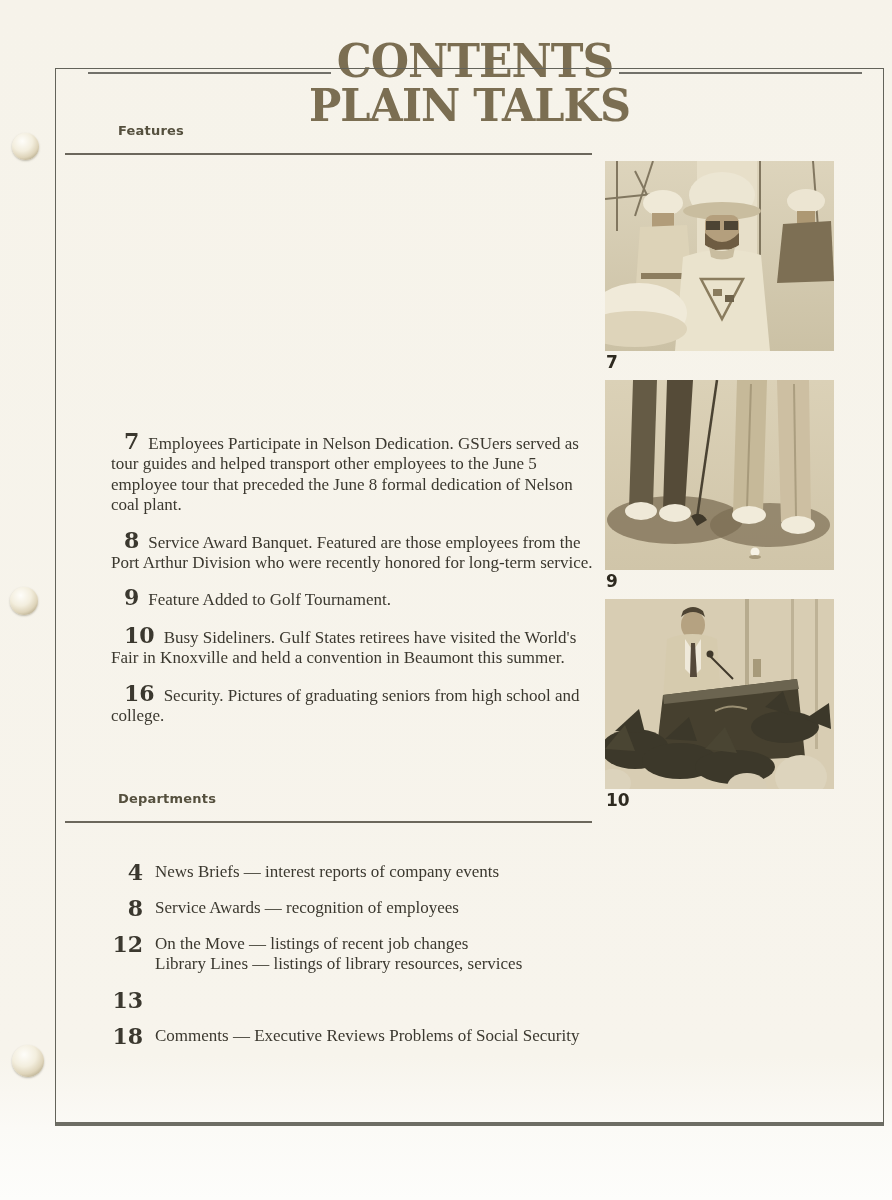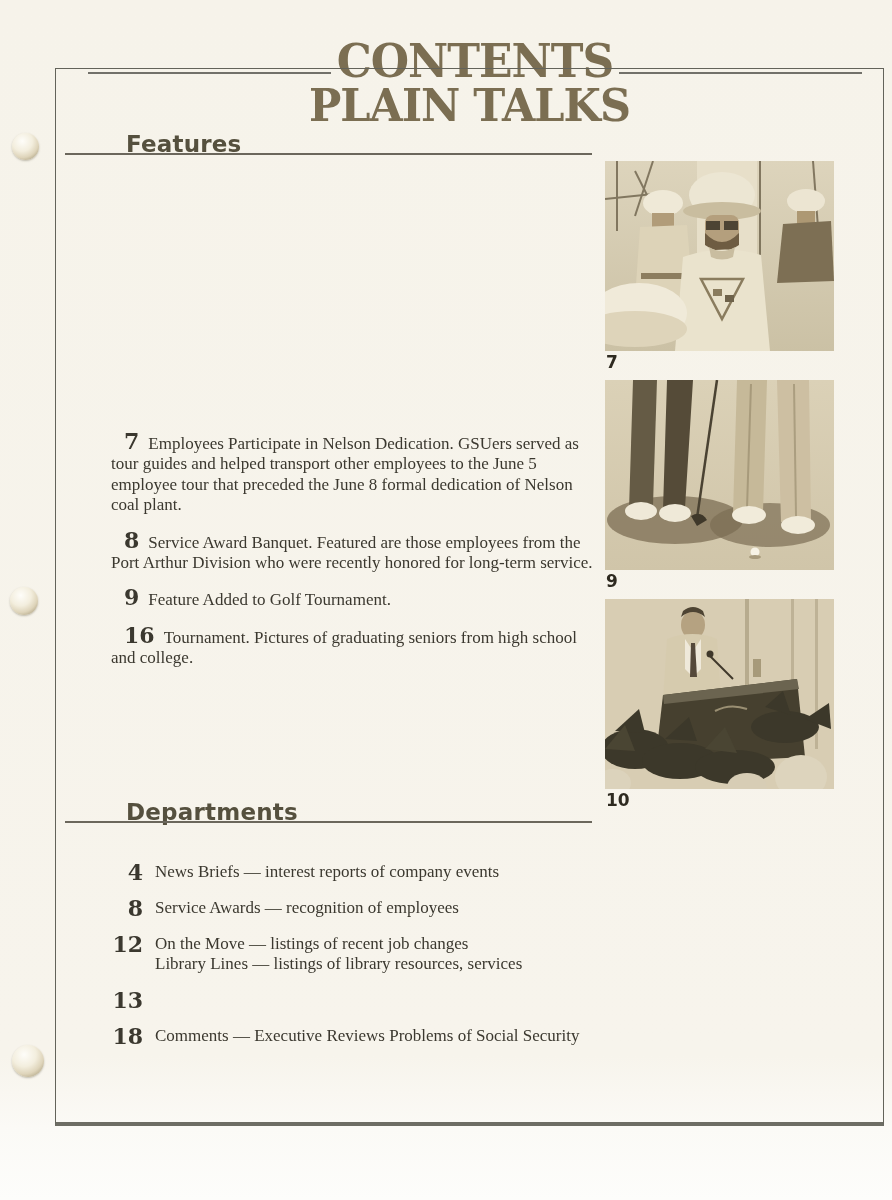--- a/index.html
+++ b/index.html
@@ -31,23 +31,23 @@
   }
   .pub-title {
     position:absolute; top:4px; left:0; right:0; text-align:center;
     font-family:"DejaVu Serif", serif; font-weight:bold;
     font-size:43px; line-height:1; color:#7b6e52; letter-spacing:-1px;
     margin:12px; transform:scaleY(1.02);
   }
 
   
   .section-head {
-    position:absolute; left:62px; margin:8px;
+    position:absolute; left:62px; margin:0;
     font-family:"DejaVu Sans", sans-serif; font-weight:bold;
-    font-size:23px; color:#55503e; letter-spacing:.2px;
+    font-size:13px; color:#55503e; letter-spacing:.2px;
   }
   .section-rule { position:absolute; left:9px; width:527px; border-top:2px solid #6b675c; }
   .features-head   { top:54px; }
   .features-rule   { top:84px; }
   .departments-head{ top:722px; }
   .departments-rule{ top:752px; }
 
   
   .feature-items { position:absolute; left:55px; top:361px; width:484px; }
   .feature-item  { margin:0 0 13px; font-size:17px; line-height:1.2; text-indent:13px; }
@@ -105,21 +105,22 @@
 
     <h2 class="pub-title">PLAIN TALKS</h2>
 
     <h3 class="section-head features-head">Features</h3>
     <div class="section-rule features-rule"></div>
 
     <div class="feature-items">
       <p class="feature-item"><span class="num">7</span><b>Employees Participate in Nelson Dedication.</b> <span>GSUers served as tour guides and helped transport other employees to the June 5 employee tour that preceded the June 8 formal dedication of Nelson coal plant.</span></p>
       <p class="feature-item"><span class="num">8</span><b>Service Award Banquet.</b> <span>Featured are those employees from the Port Arthur Division who were recently honored for long-term service.</span></p>
       <p class="feature-item"><span class="num">9</span><b>Feature Added to Golf Tournament.</b> <span></span></p>
-      <p class="feature-item"><span class="num">16</span><b>Tournament.</b> <span>Pictures of graduating seniors from high school and college.</span></p>
+      <p class="feature-item"><span class="num">10</span><b>Busy Sideliners.</b> <span>Gulf States retirees have visited the World's Fair in Knoxville and held a convention in Beaumont this summer.</span></p>
+      <p class="feature-item"><span class="num">16</span><b>Security.</b> <span>Pictures of graduating seniors from high school and college.</span></p>
     </div>
 
     <h3 class="section-head departments-head">Departments</h3>
     <div class="section-rule departments-rule"></div>
 
     <div class="dept-items">
       <div class="dept-row">
         <span class="dept-num">4</span>
         <span class="dept-text">News Briefs — interest reports of company events</span>
       </div>

